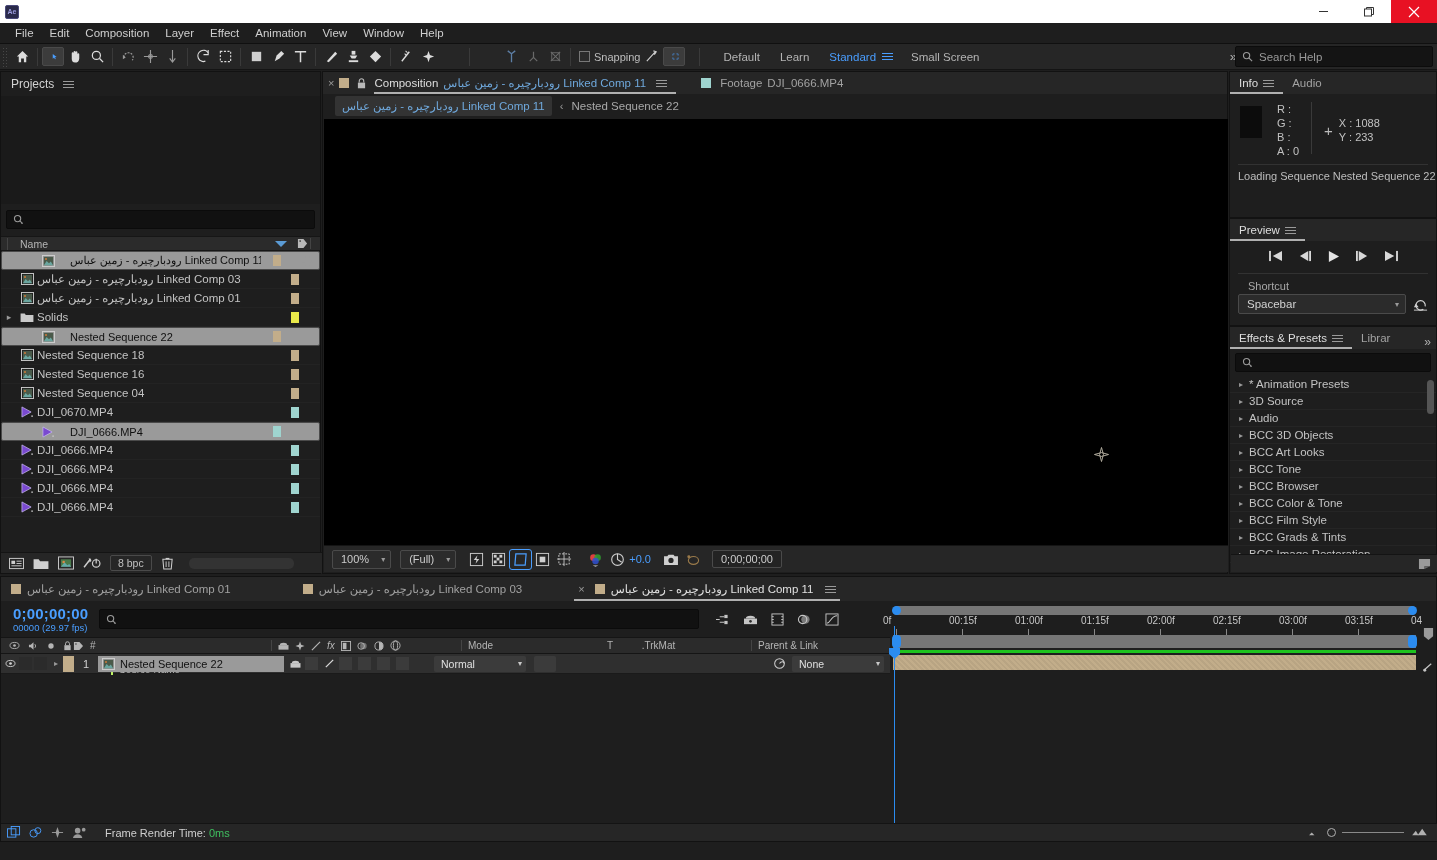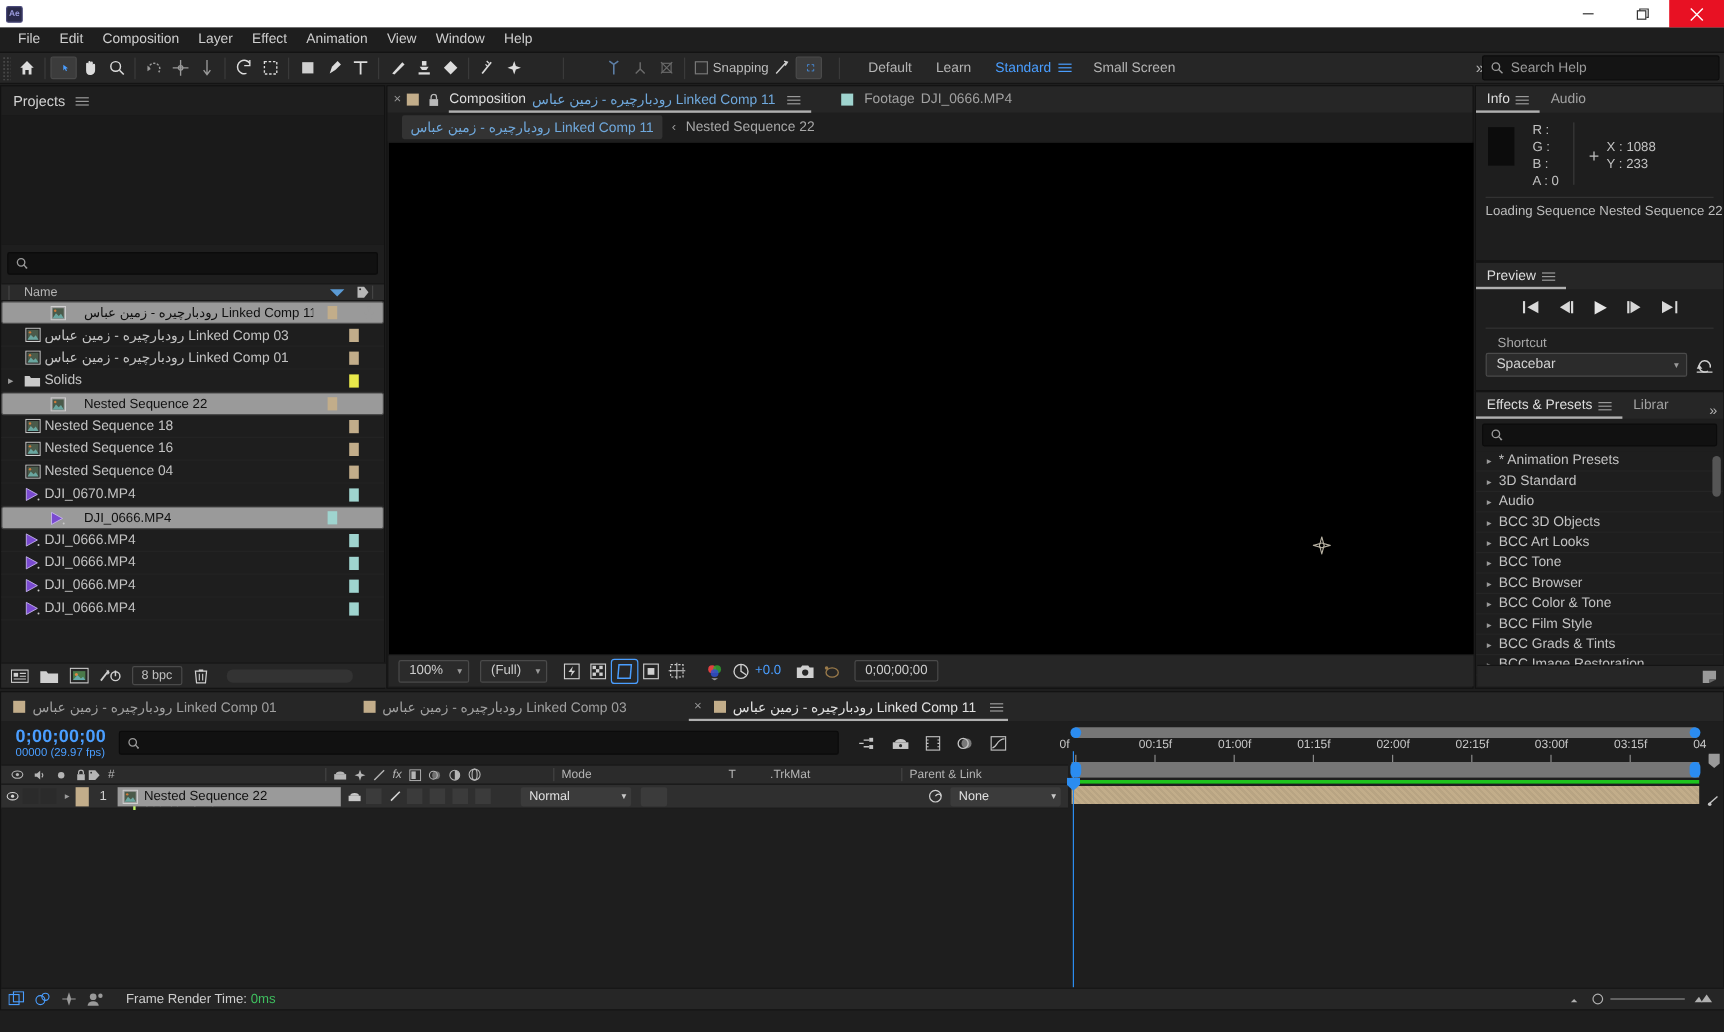--- a/index.html
+++ b/index.html
@@ -926,21 +926,21 @@
         </svg>
     </div>
     <div class="fx-list" id="fxList">
       <div class="fx-scroll"></div>
     <div class="fx-row">
           <span class="chev">▸</span>
           <span>* Animation Presets</span>
         </div>
         <div class="fx-row">
           <span class="chev">▸</span>
-          <span>3D Standard</span>
+          <span>3D Source</span>
         </div>
         <div class="fx-row">
           <span class="chev">▸</span>
           <span>Audio</span>
         </div>
         <div class="fx-row">
           <span class="chev">▸</span>
           <span>BCC 3D Objects</span>
         </div>
         <div class="fx-row">

